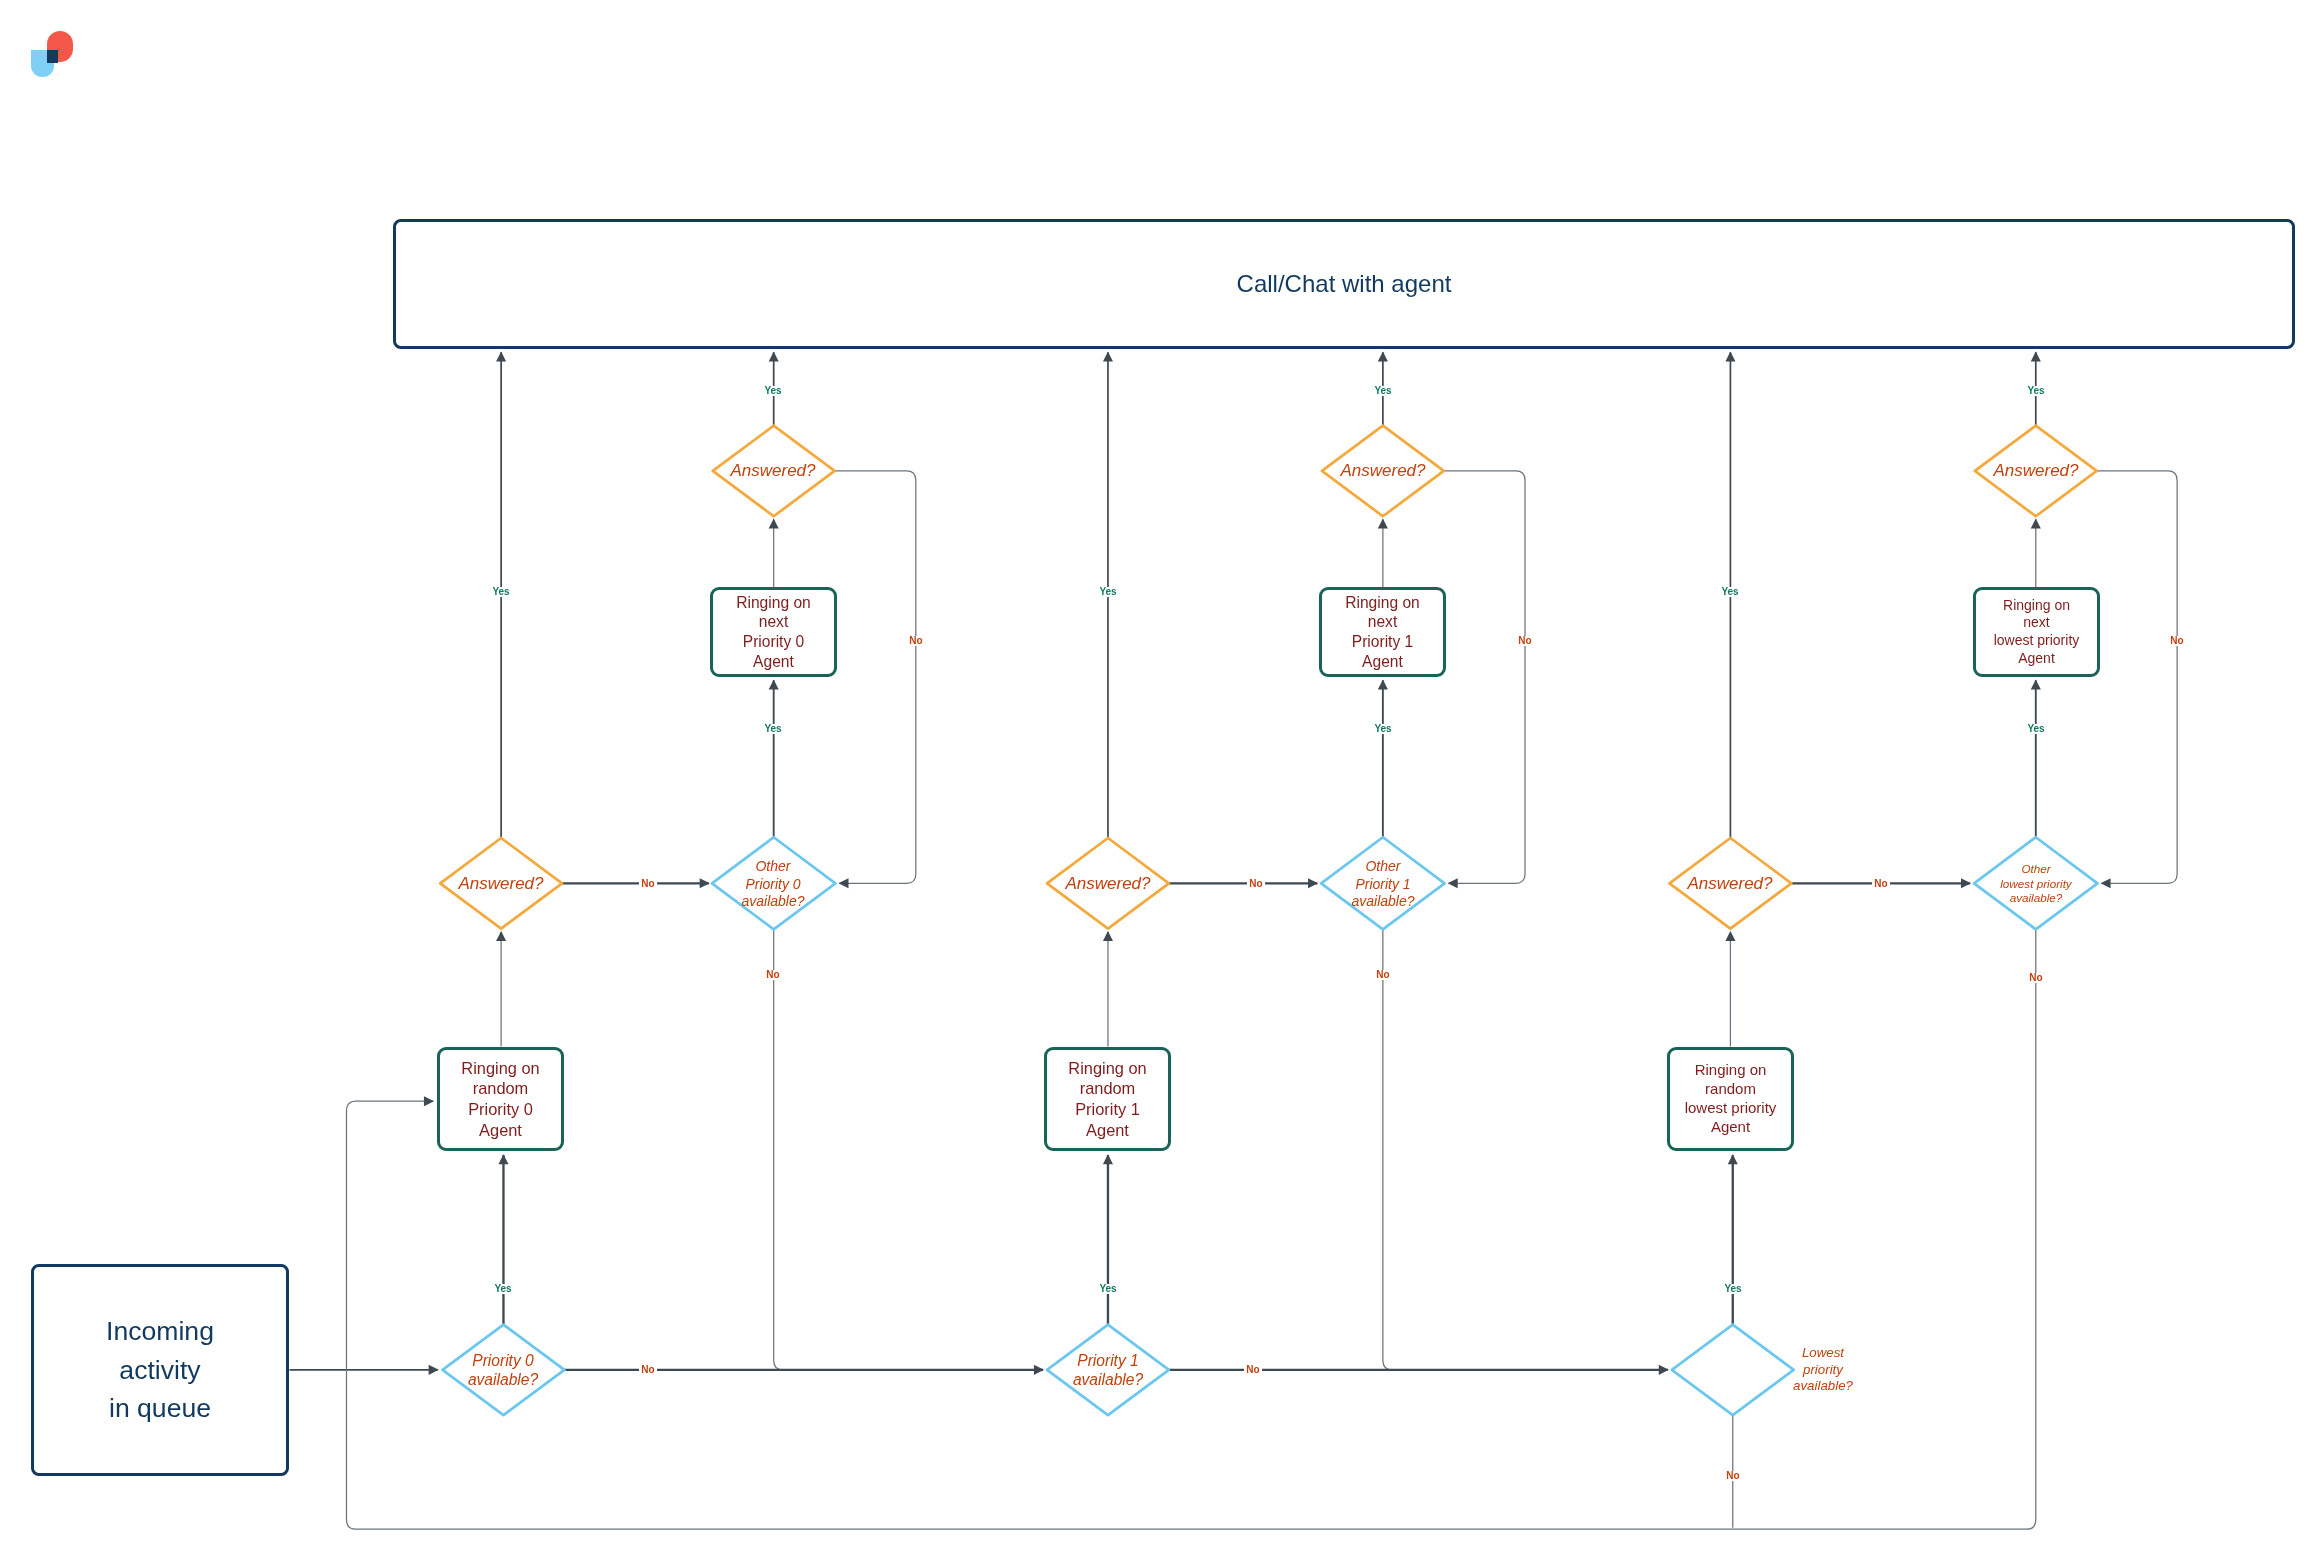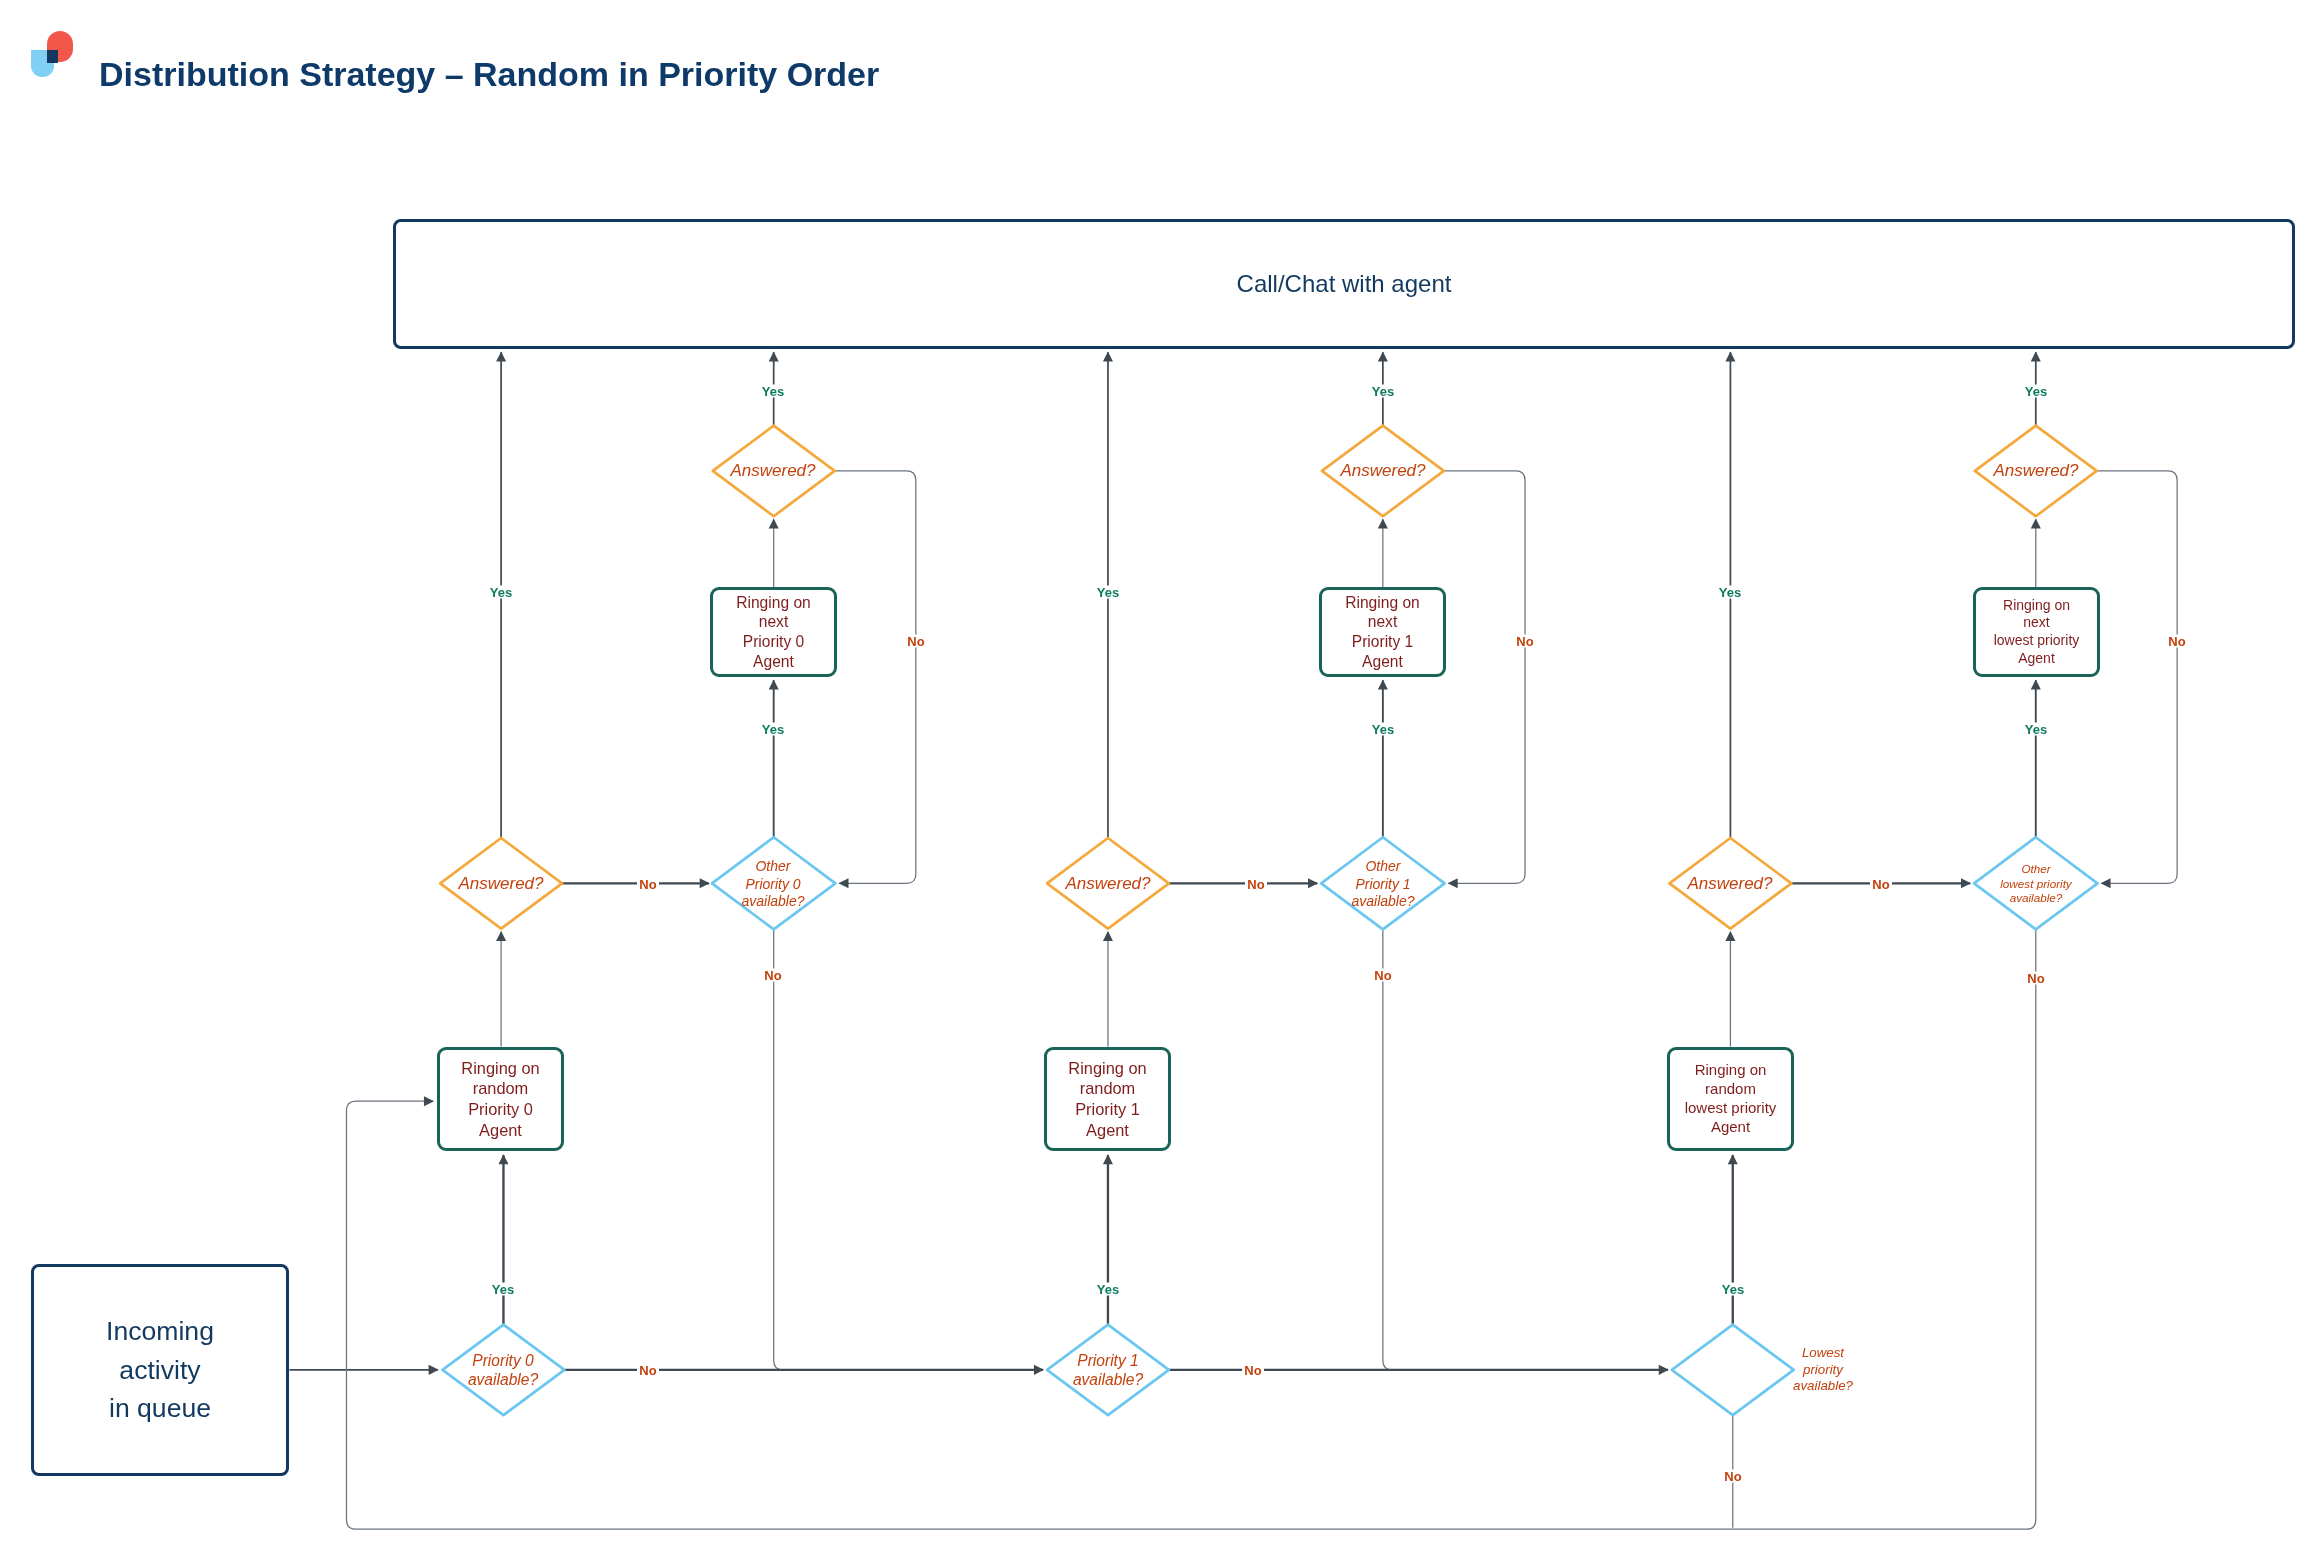--- a/index.html
+++ b/index.html
@@ -7,21 +7,21 @@
           font-family:"Liberation Sans",sans-serif;overflow:hidden;}
   #wires{position:absolute;left:0;top:0;}
   .navybox{position:absolute;border:3.9px solid #12395f;border-radius:7.8px;background:#fff;
            display:flex;align-items:center;justify-content:center;text-align:center;
            color:#12395f;white-space:pre-line;box-sizing:border-box;}
   .tealbox{position:absolute;border:3.1px solid #1a6358;border-radius:9px;background:#fff;
            display:flex;align-items:center;justify-content:center;text-align:center;
            color:#7f1d1d;font-size:16.4px;line-height:1.26;white-space:pre-line;box-sizing:border-box;}
   .dtext{position:absolute;transform:translate(-50%,-50%);text-align:center;color:#c2410c;
          white-space:pre-line;line-height:1.25;font-style:italic;}
-  .lbl{position:absolute;transform:translate(-50%,-50%);font-weight:bold;font-size:13px;
+  .lbl{position:absolute;transform:translate(-50%,-50%);font-weight:bold;font-size:10px;
        background:#ffffff;padding:0 2.3px;line-height:1;}
   .yes{color:#0e7a5e;}
   .no{color:#c2410c;}
   #title{position:absolute;left:99px;top:55px;font-size:34px;font-weight:800;color:#0d3a68;}
   #logo{position:absolute;left:31px;top:31px;width:45px;height:45px;}
   #logo .red{position:absolute;left:15.6px;top:0;width:26.6px;height:31px;background:#f2574a;
              border-radius:13.3px 13.3px 13.3px 0;}
   #logo .blue{position:absolute;left:0;top:19px;width:23.4px;height:26.6px;background:#7fd0f4;
               border-radius:0 0 11px 11px;}
   #logo .navy{position:absolute;left:15.6px;top:19px;width:11px;height:12.5px;background:#12395f;}
@@ -87,21 +87,20 @@
     <polygon points="990,545 1068,603 990,661 912,603" fill="#fff" stroke="#f5a83c" stroke-width="3.5" stroke-linejoin="round"></polygon>
     <polygon points="1770,545 1848,603 1770,661 1692,603" fill="#fff" stroke="#f5a83c" stroke-width="3.5" stroke-linejoin="round"></polygon>
     <polygon points="2606,545 2684,603 2606,661 2528,603" fill="#fff" stroke="#f5a83c" stroke-width="3.5" stroke-linejoin="round"></polygon>
   </svg>
 
   <div id="logo">
     <div class="red"></div>
     <div class="blue"></div>
     <div class="navy"></div>
   </div>
-  <div id="title">Distribution Strategy – Random in Priority Order</div>
 
   <div class="navybox" style="left:31px;top:1264px;width:258px;height:212px;font-size:26.6px;line-height:1.45;">Incoming
 activity
 in queue</div>
   <div class="navybox" style="left:393px;top:219px;width:1902px;height:130px;font-size:24px;">Call/Chat with agent</div>
 
   <div class="tealbox" style="left:437px;top:1047px;width:127px;height:104px;">Ringing on
 random
 Priority 0
 Agent</div>

